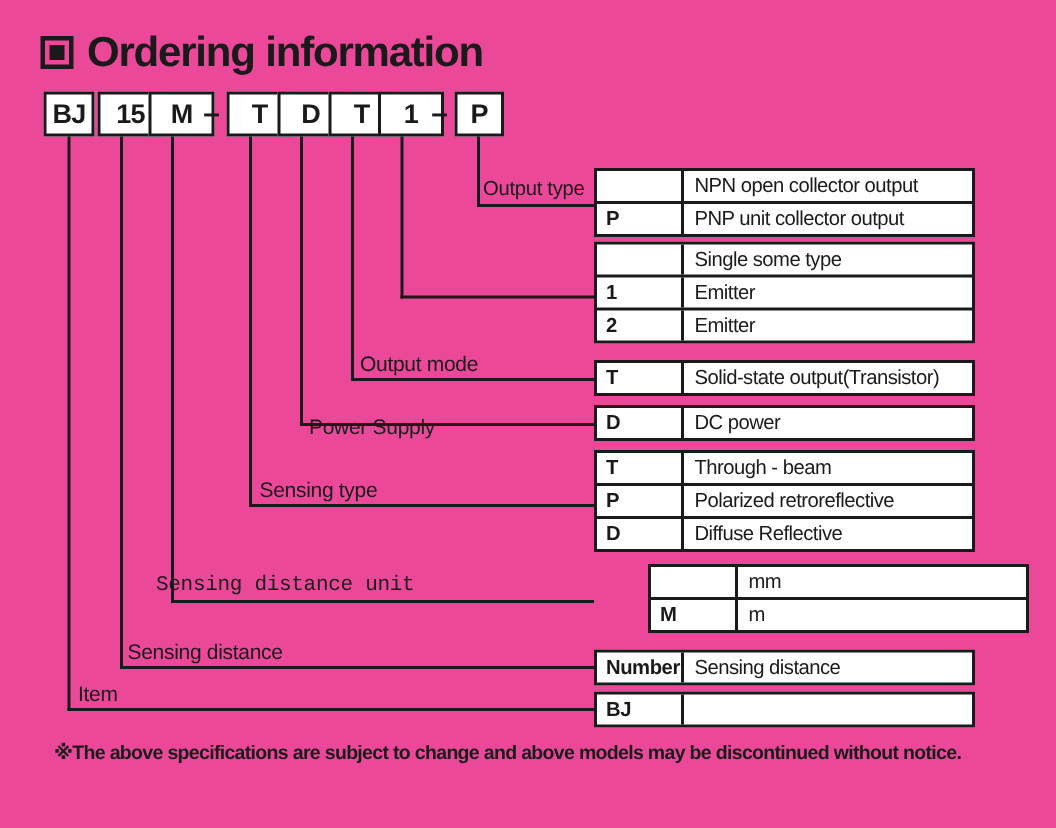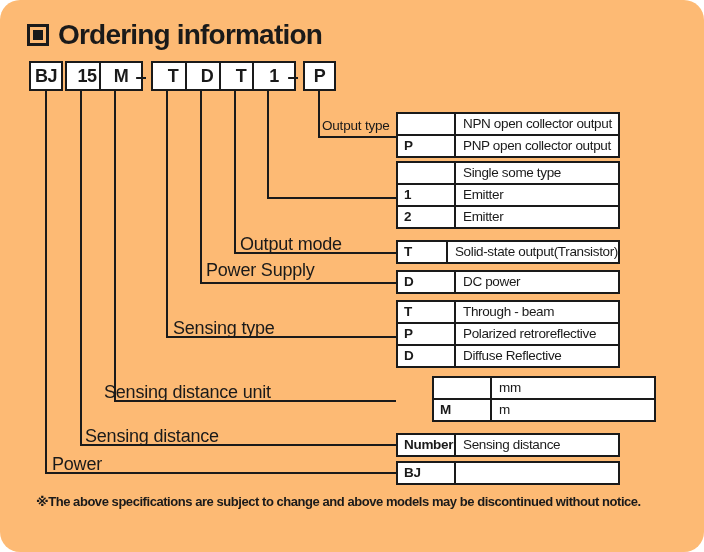--- a/index.html
+++ b/index.html
@@ -1,43 +1,43 @@
 <!DOCTYPE html>
 <html><head>
 <meta charset="utf-8">
 <style>
   html,body{margin:0;padding:0;background:#fff;}
   .page{
-    position:relative;width:704px;height:552px;background:#fdba74;
+    position:relative;width:704px;height:552px;background:#ec4899;
     font-family:"Liberation Sans","DejaVu Sans",sans-serif;
-    color:#1a1a1a;overflow:hidden;border-radius:20px;
+    color:#1a1a1a;overflow:hidden;
   }
   
   .title-row{position:absolute;left:27px;top:21px;height:28px;display:flex;align-items:center;}
   .sq{width:22px;height:22px;border:3px solid #1a1a1a;box-sizing:border-box;display:flex;align-items:center;justify-content:center;}
   .sq-inner{width:10px;height:10px;background:#1a1a1a;}
   .page-title{margin:0 0 0 9px;font-size:28px;font-weight:bold;letter-spacing:-0.8px;white-space:nowrap;}
   
   .cbox{
     position:absolute;top:61px;width:44px;height:30px;box-sizing:border-box;
     border:2px solid #1a1a1a;display:flex;align-items:center;justify-content:center;
     font-size:18px;font-weight:bold;letter-spacing:-0.5px;background:#fff;
   }
   .cdash{
     position:absolute;top:61px;width:20px;height:30px;display:flex;align-items:center;justify-content:center;
     font-size:20px;font-weight:bold;
   }
   
   .vline{position:absolute;width:2px;background:#1a1a1a;}
   .hline{position:absolute;height:2px;background:#1a1a1a;}
   
-  .blabel{position:absolute;font-size:18px;letter-spacing:-0.2px;white-space:nowrap;}
+  .blabel{position:absolute;font-size:14px;letter-spacing:-0.2px;white-space:nowrap;}
   
   .otable{
-    position:absolute;left:396px;width:224px;box-sizing:border-box;
+    position:absolute;left:396px;width:254px;box-sizing:border-box;
     border:2px solid #1a1a1a;background:#fff;
   }
   .trow{display:flex;height:20px;}
   .trow + .trow{border-top:2px solid #1a1a1a;}
   .tcode{
     width:58px;box-sizing:border-box;border-right:2px solid #1a1a1a;
     font-weight:bold;font-size:13.5px;letter-spacing:-0.3px;
     padding-left:6px;line-height:20px;white-space:nowrap;overflow:hidden;
   }
   .tdesc{
@@ -92,34 +92,34 @@
   <div class="hline" style="left:234px;top:252px;width:162px;"></div>
 
   <div class="vline" style="left:267px;top:91px;height:108px;"></div>
   <div class="hline" style="left:267px;top:197px;width:129px;"></div>
 
   <div class="vline" style="left:318px;top:91px;height:47px;"></div>
   <div class="hline" style="left:318px;top:136px;width:78px;"></div>
 
   <div class="blabel" style="left:322px;top:118px;font-size:13.5px;">Output type</div>
   <div class="blabel" style="left:240px;top:234px;">Output mode</div>
-  <div class="blabel" style="left:206px;top:260px;">Power Supply</div>
+  <div class="blabel" style="left:206px;top:276px;">Power Supply</div>
   <div class="blabel" style="left:173px;top:318px;">Sensing type</div>
-  <div class="blabel" style="left:104px;top:382px;">Sensing distance unit</div>
+  <div class="blabel" style="left:104px;top:382px;font-family:Liberation Mono, monospace;">Sensing distance unit</div>
   <div class="blabel" style="left:85px;top:426px;">Sensing distance</div>
-  <div class="blabel" style="left:52px;top:454px;">Power</div>
+  <div class="blabel" style="left:52px;top:454px;">Item</div>
 
   <div class="otable" style="top:112px;">
     <div class="trow">
       <div class="tcode"></div>
       <div class="tdesc">NPN open collector output</div>
     </div>
     <div class="trow">
       <div class="tcode">P</div>
-      <div class="tdesc">PNP open collector output</div>
+      <div class="tdesc">PNP unit collector output</div>
     </div>
   </div>
 
   <div class="otable" style="top:161px;">
     <div class="trow">
       <div class="tcode"></div>
       <div class="tdesc">Single some type</div>
     </div>
     <div class="trow">
       <div class="tcode">1</div>

